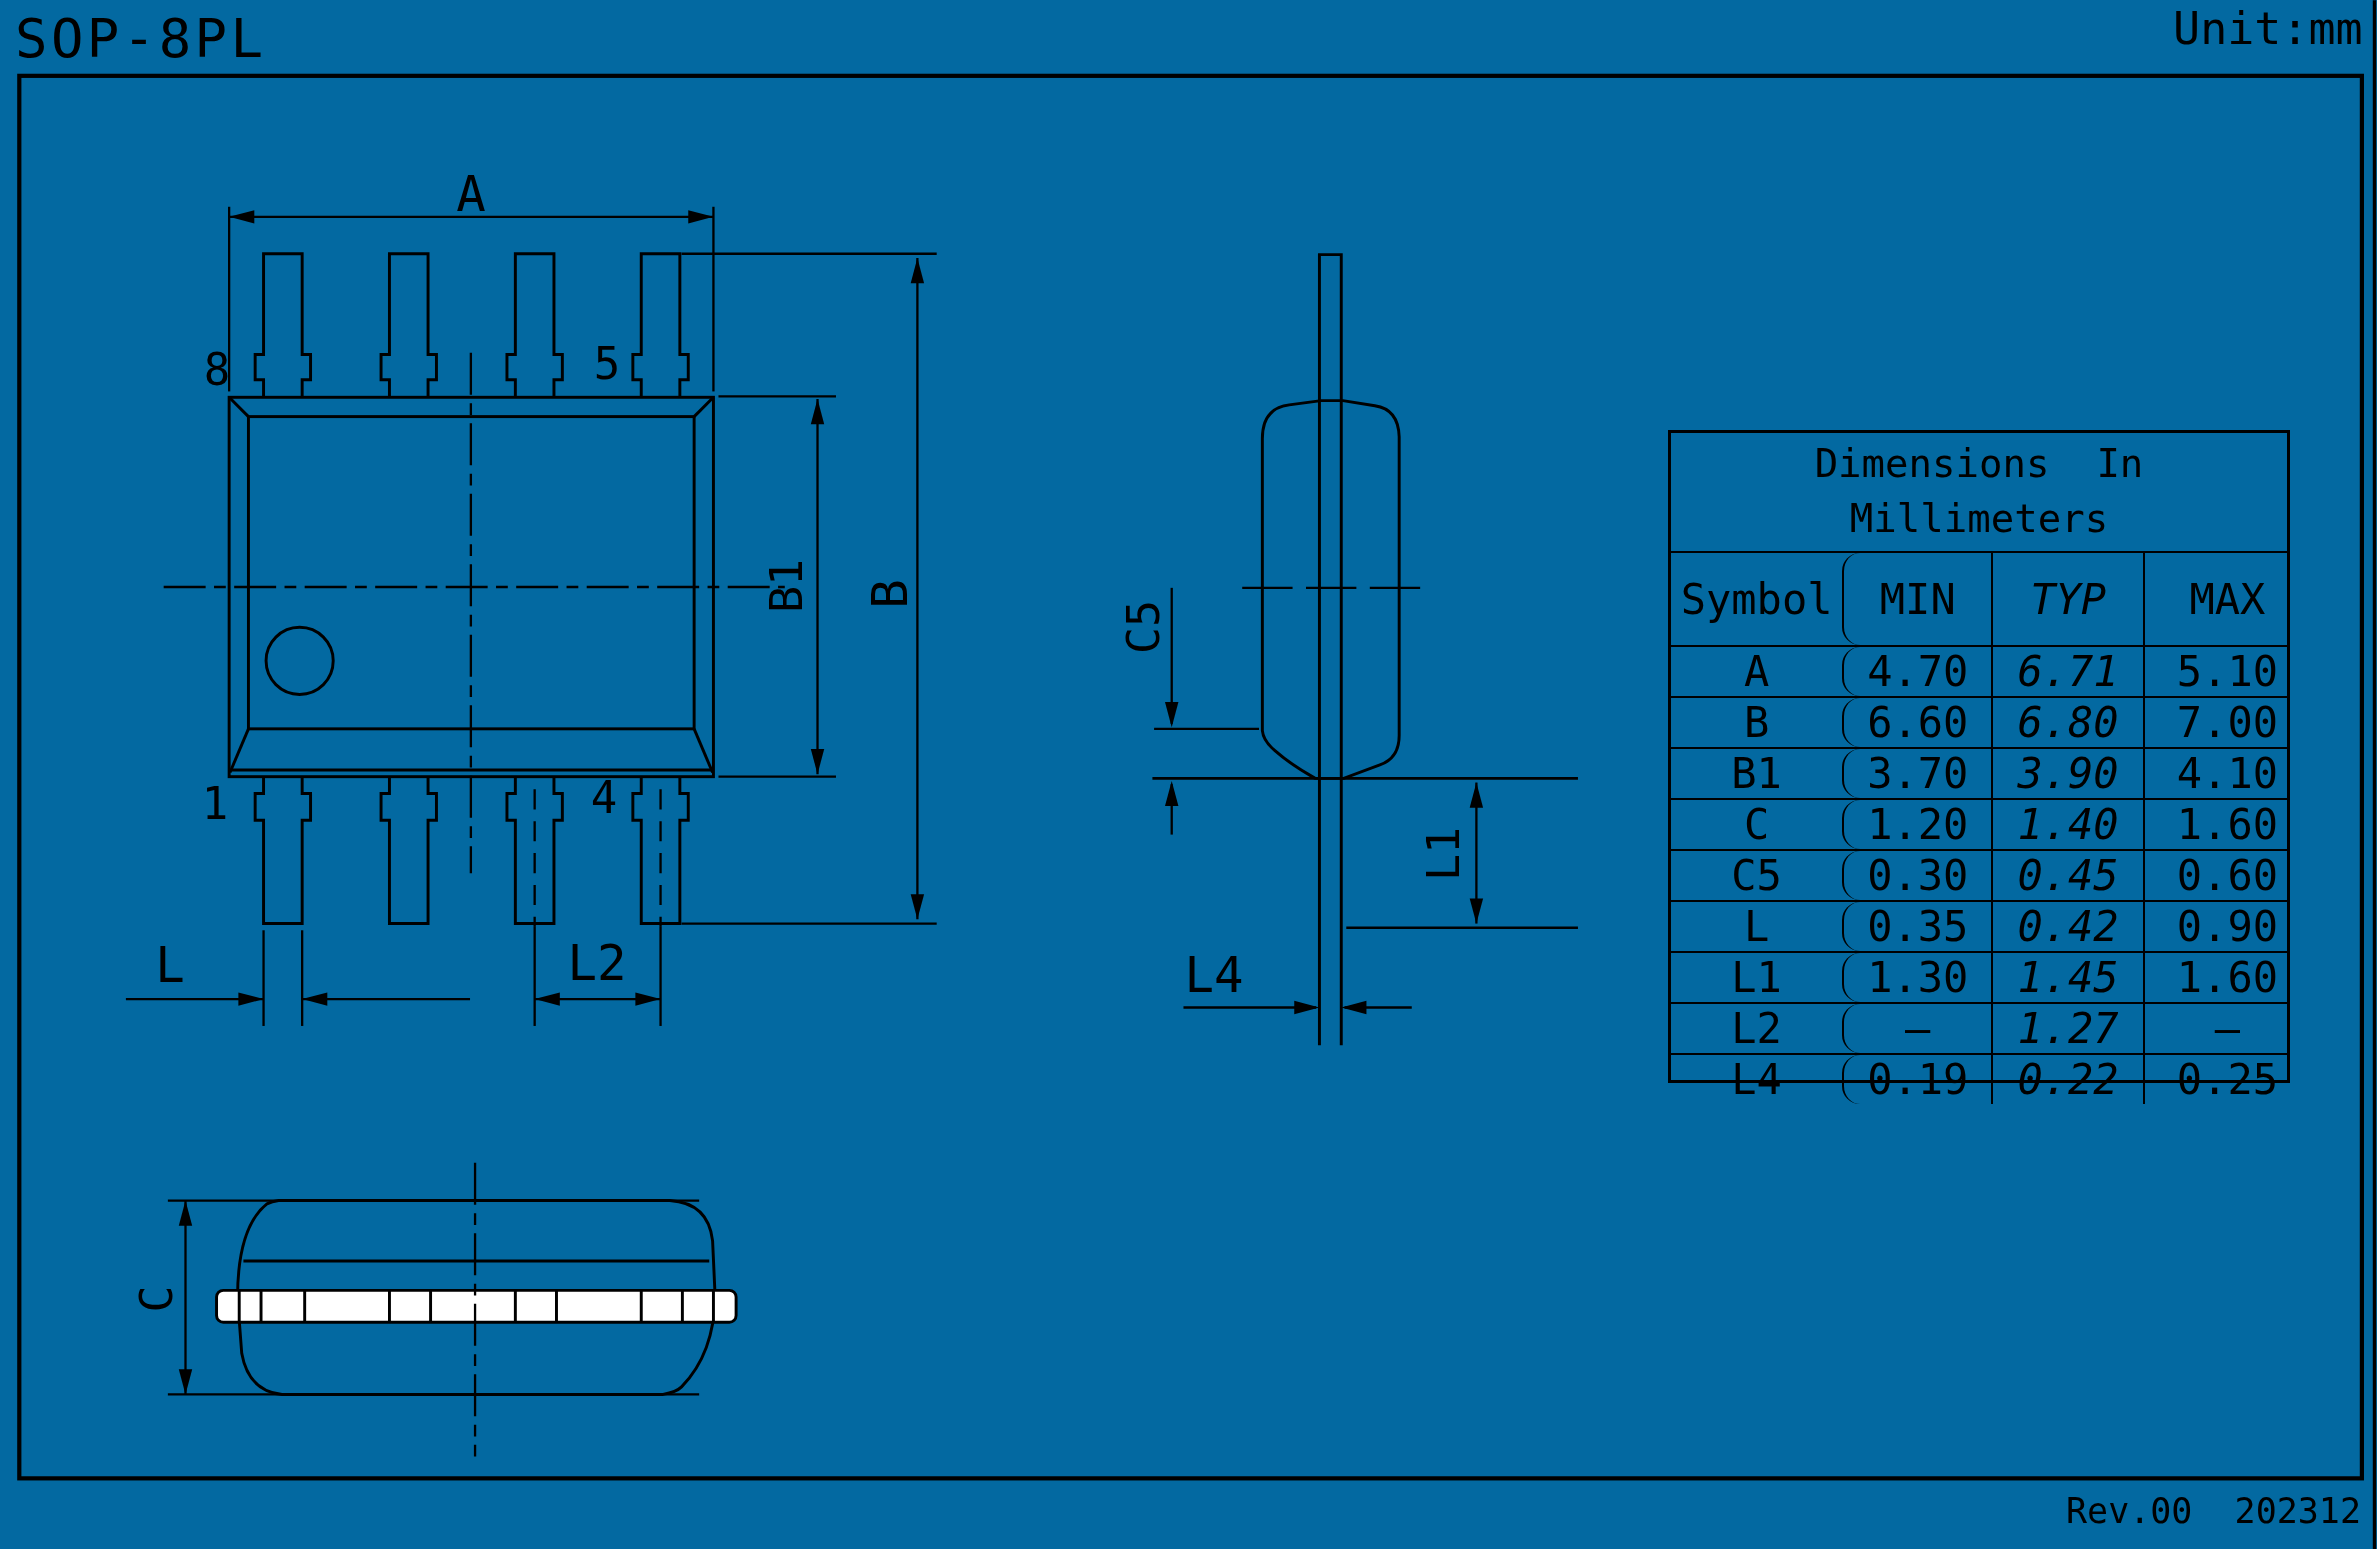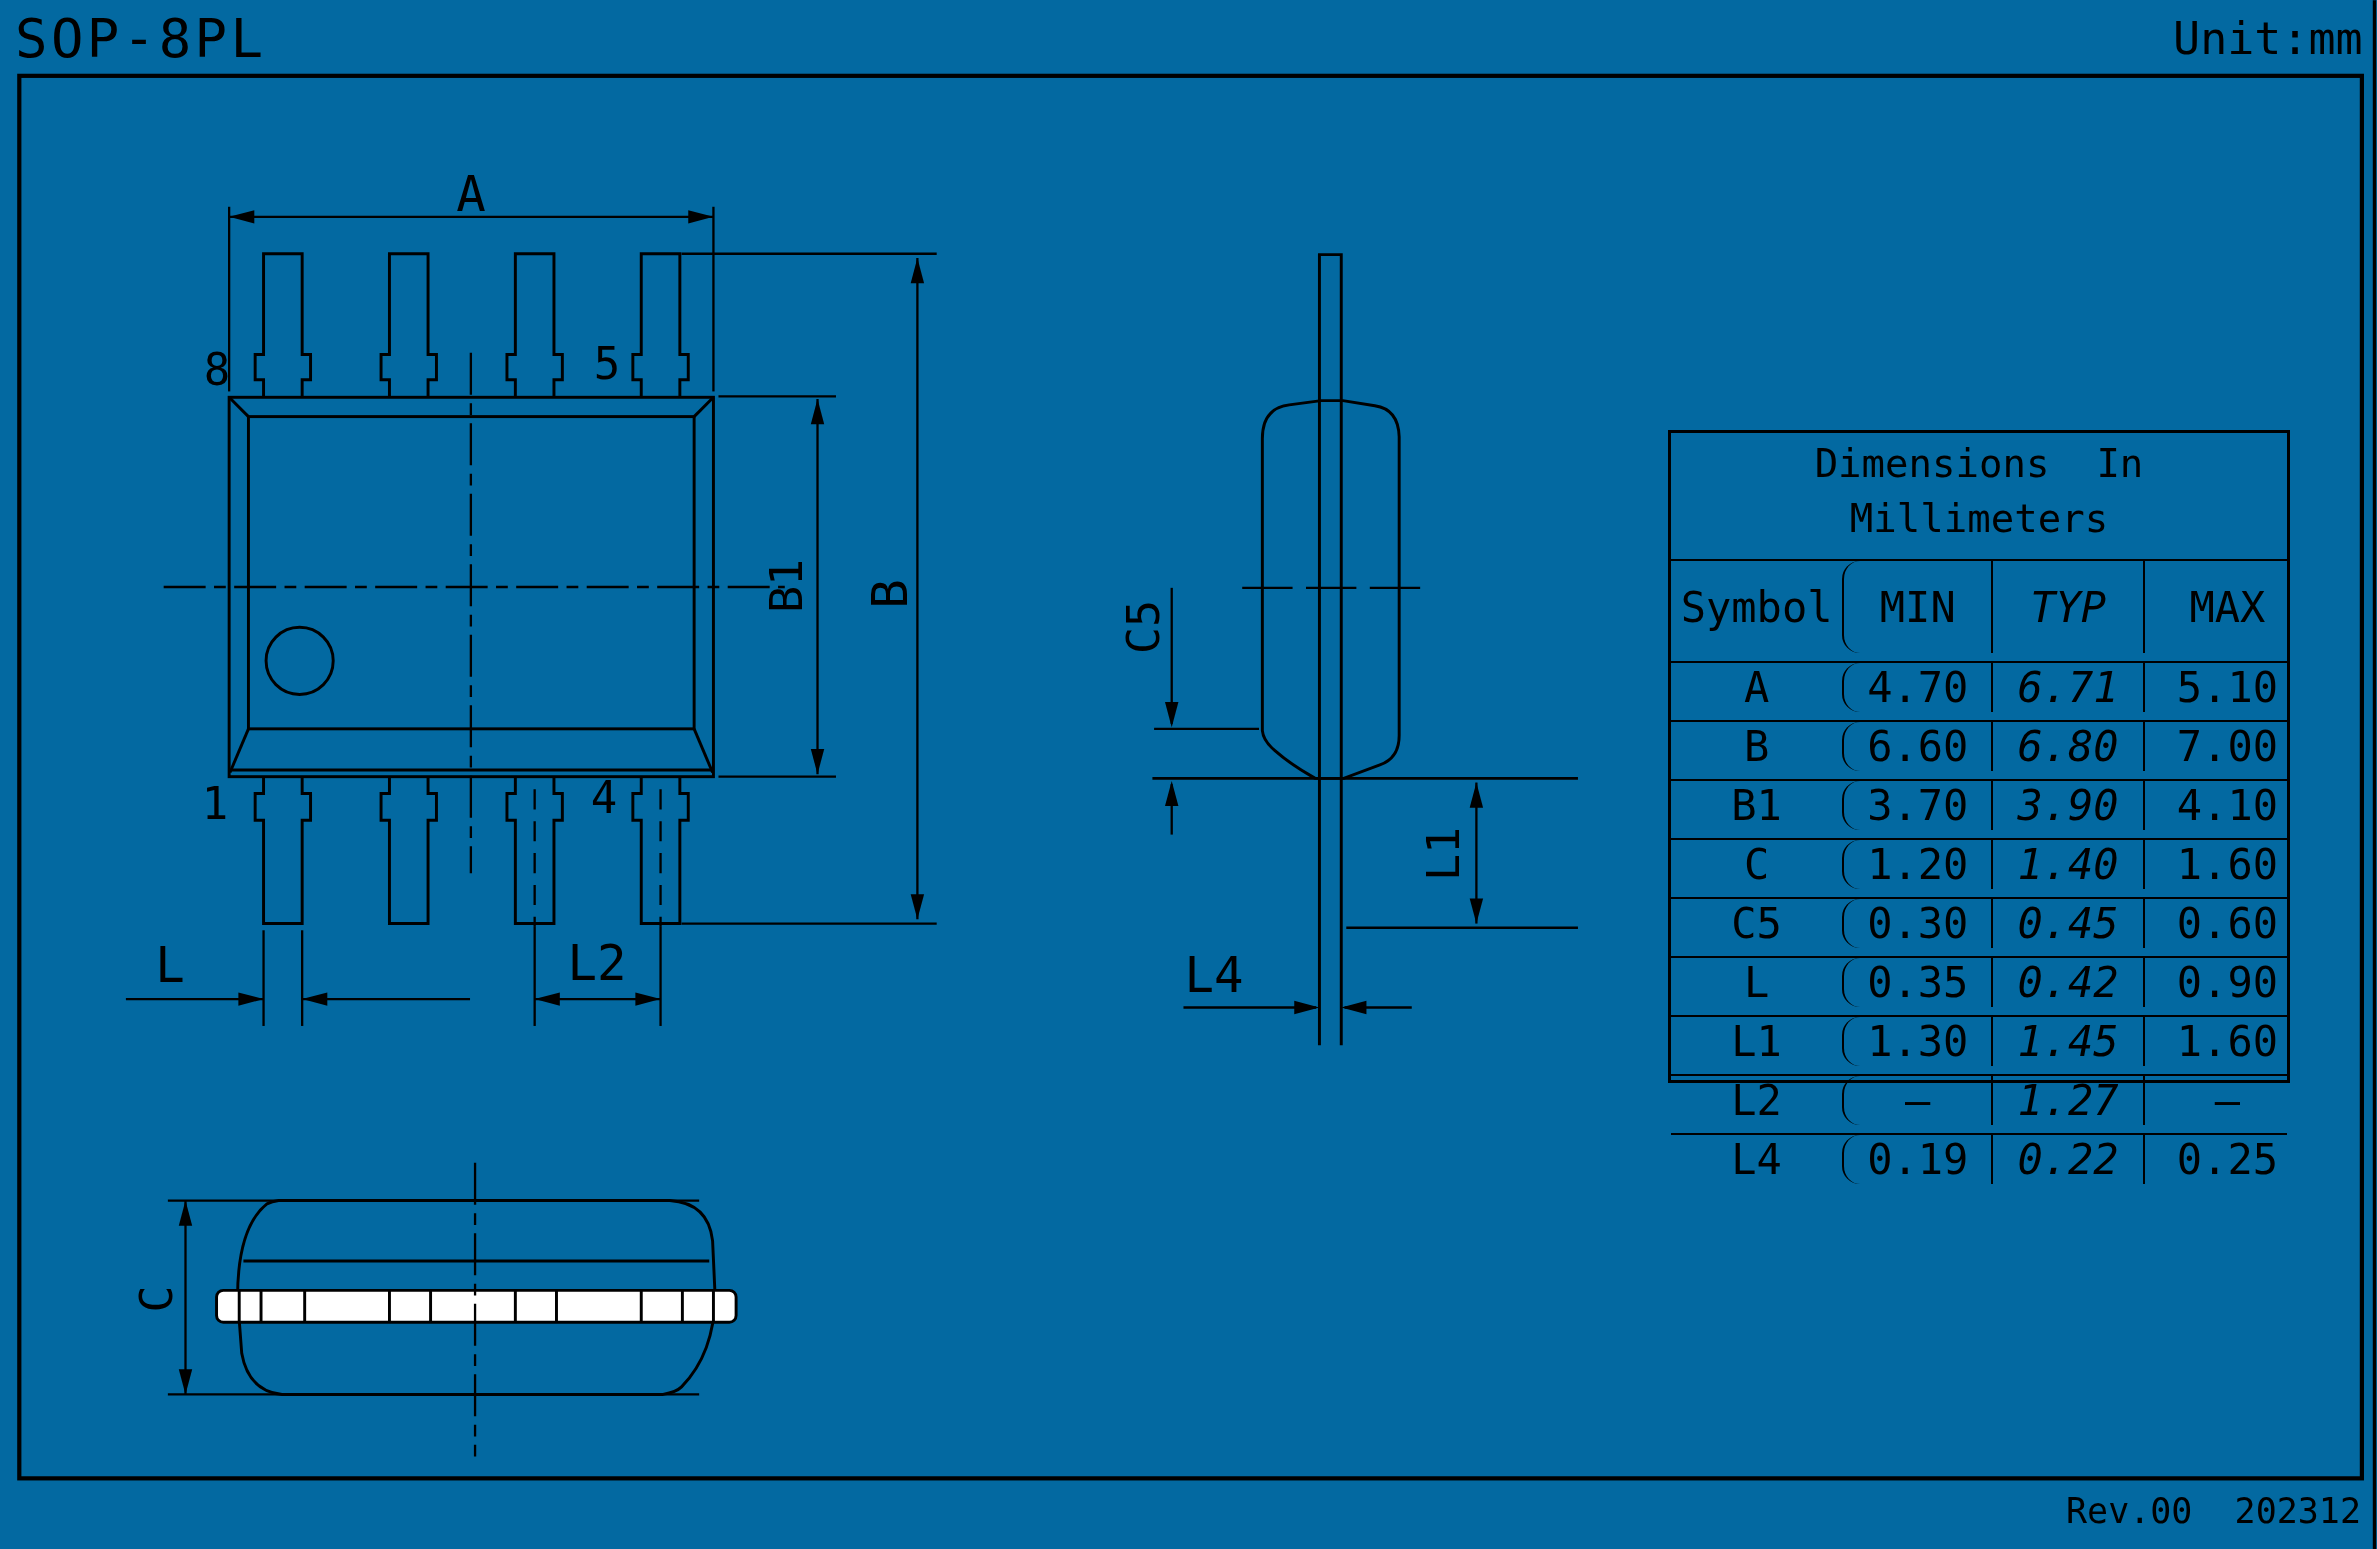--- a/index.html
+++ b/index.html
@@ -10,21 +10,21 @@
   .rot{transform:translate(-50%,-50%) rotate(-90deg);}
   .raw{position:absolute;white-space:pre;}
   .f64{font-size:54px;letter-spacing:3.4px;}
   .f54{font-size:45px;}
   .f58{font-size:49px;}
   .f52{font-size:44px;}
   .f42{font-size:35px;}
   .right{text-align:right;}
   
   .tbl{position:absolute;left:1668px;top:430px;width:622px;height:653px;
-       border:3.4px solid #000;box-sizing:border-box;display:flex;flex-direction:column;gap:8px;}
+       border:3.4px solid #000;box-sizing:border-box;display:flex;flex-direction:column;}
   .tbl-title{height:118px;flex:0 0 auto;display:flex;flex-direction:column;justify-content:center;
        align-items:center;font-size:39px;line-height:1.4;white-space:pre;}
   .tbl-row{display:flex;flex:1 1 auto;border-top:2.5px solid #000;}
   .tbl-head{flex:0 0 92px;font-size:40px;}
   .tbl-row .cell{box-sizing:border-box;display:flex;align-items:center;justify-content:center;
        border-left:2.5px solid #000;font-size:42px;}
   .tbl-row .cell:first-child{border-left:none;}
   .c0{width:27.8%;} .c1{width:24.2%;border-radius:18px;} .c2{width:24.6%;font-style:italic;} .c3{width:23.4%;padding-left:23px;}
 </style>
 </head>
@@ -145,21 +145,21 @@
       <path d="M1759,932 L1751,962 L1767,962 Z"></path>
       <path d="M1759,1100 L1751,1070 L1767,1070 Z"></path>
       <path d="M1572,1200 L1542,1192 L1542,1208 Z"></path>
       <path d="M1598,1200 L1628,1192 L1628,1208 Z"></path>
       <path d="M221,1430 L213,1460 L229,1460 Z"></path>
       <path d="M221,1661 L213,1631 L229,1631 Z"></path>
     </g>
   </svg>
 
   <div class="raw f64" style="left:15px;top:6.7px;">SOP-8PL</div>
-  <div class="raw f54 right" style="right:14.3px;top:12px;">Unit:mm</div>
+  <div class="raw f54 right" style="right:14.3px;top:2px;">Unit:mm</div>
   <div class="raw f42 right" style="right:16px;top:1491px;">Rev.00  202312</div>
 
   <div class="lbl f58" style="left:471px;top:194px;">A</div>
   <div class="lbl rot f54" style="left:786px;top:586px;">B1</div>
   <div class="lbl rot f58" style="left:890px;top:594px;">B</div>
   <div class="lbl f58" style="left:170px;top:965px;">L</div>
   <div class="lbl f58" style="left:597px;top:963px;">L2</div>
   <div class="lbl rot f54" style="left:1143px;top:627px;">C5</div>
   <div class="lbl rot f54" style="left:1443px;top:854px;">L1</div>
   <div class="lbl f58" style="left:1214px;top:975px;">L4</div>

